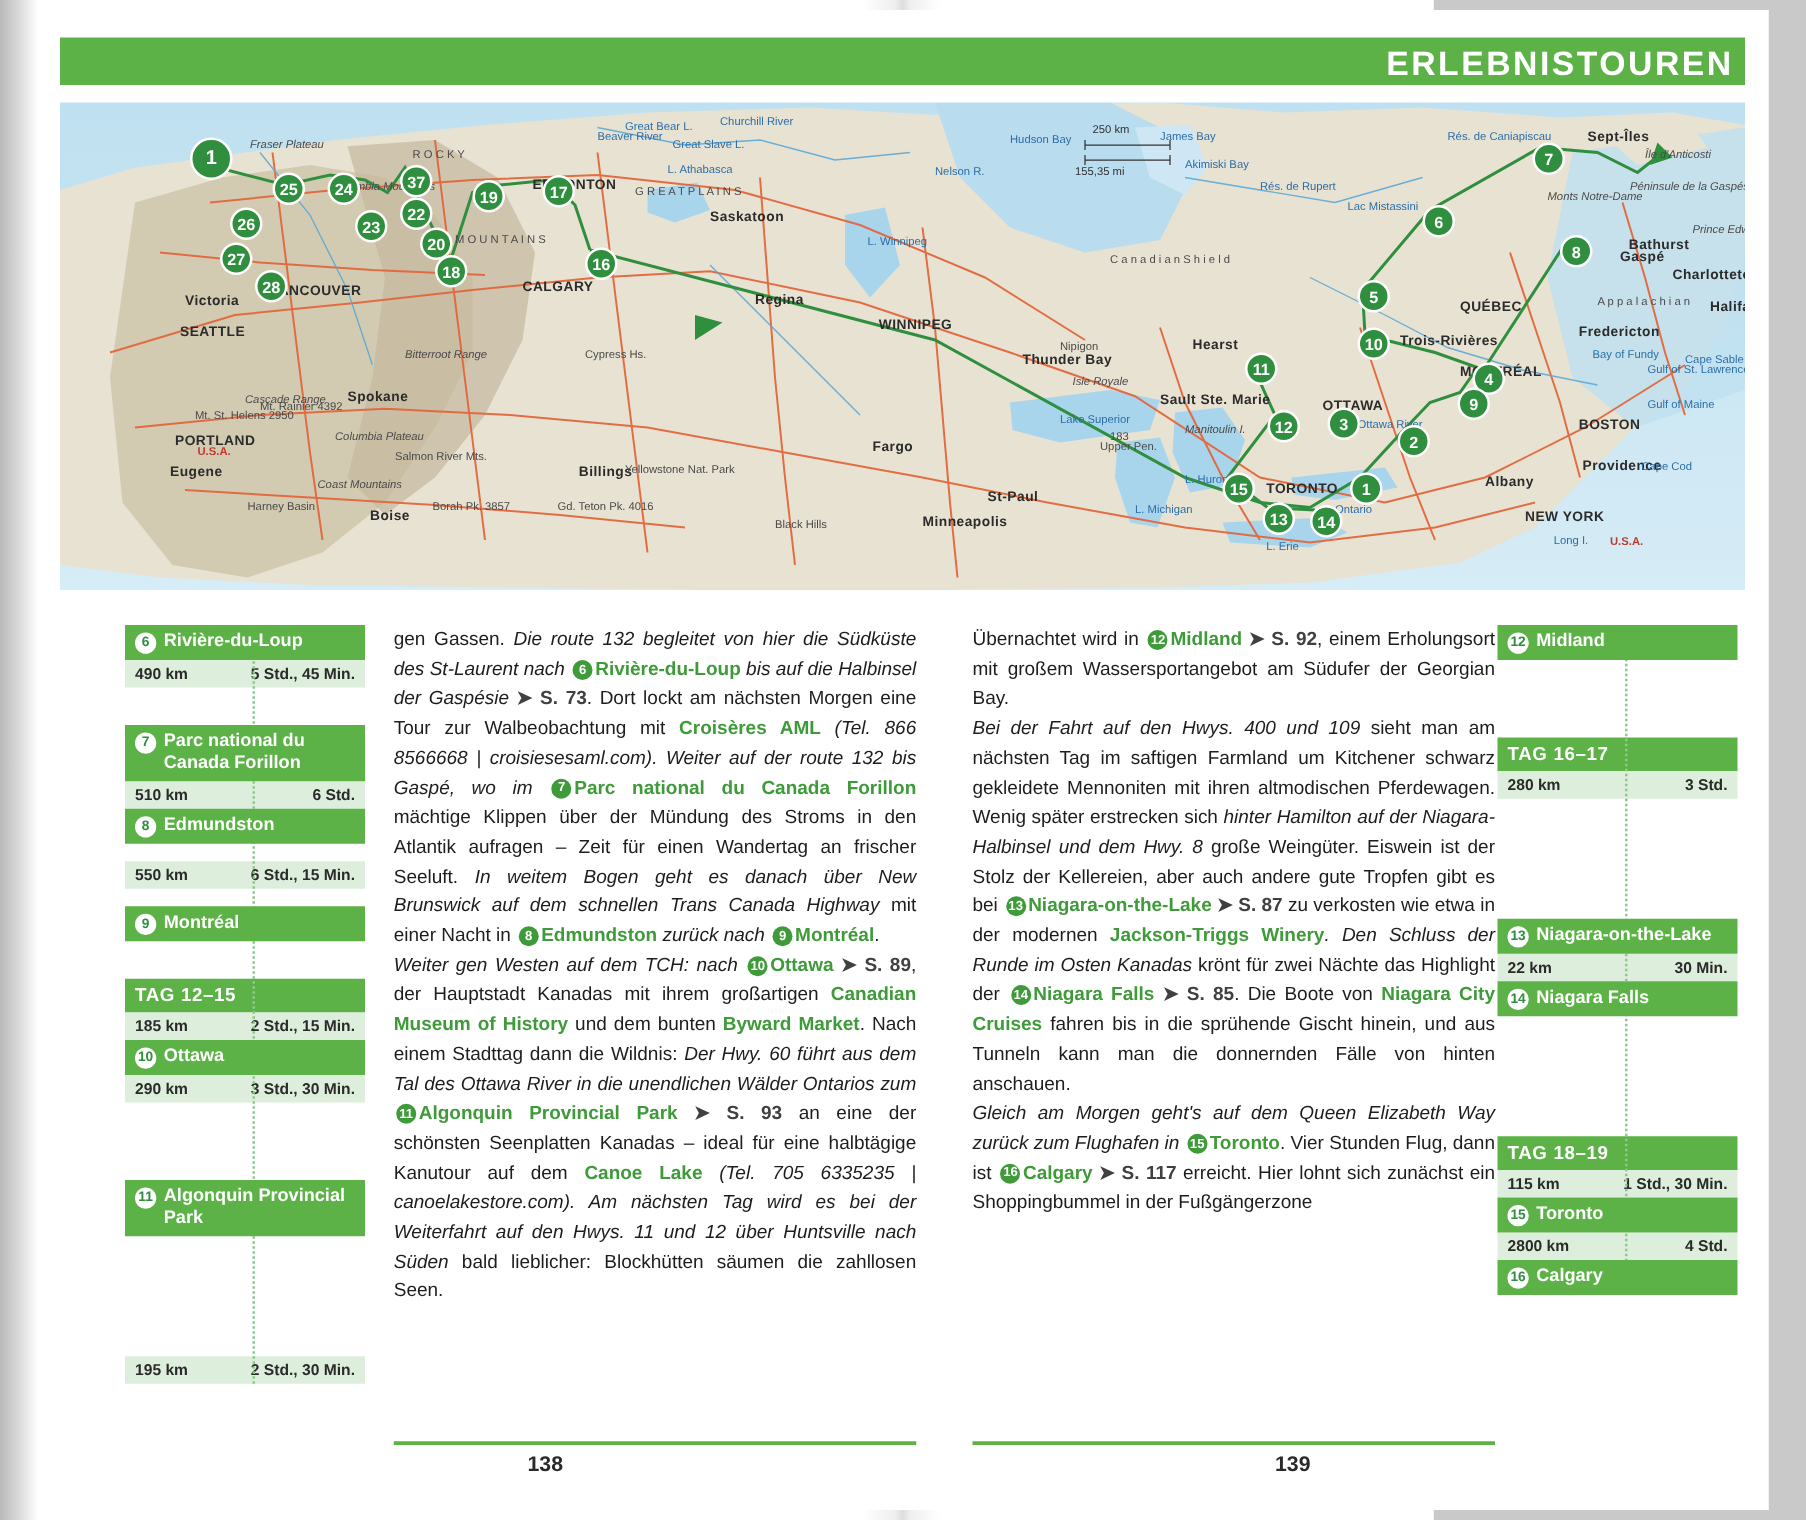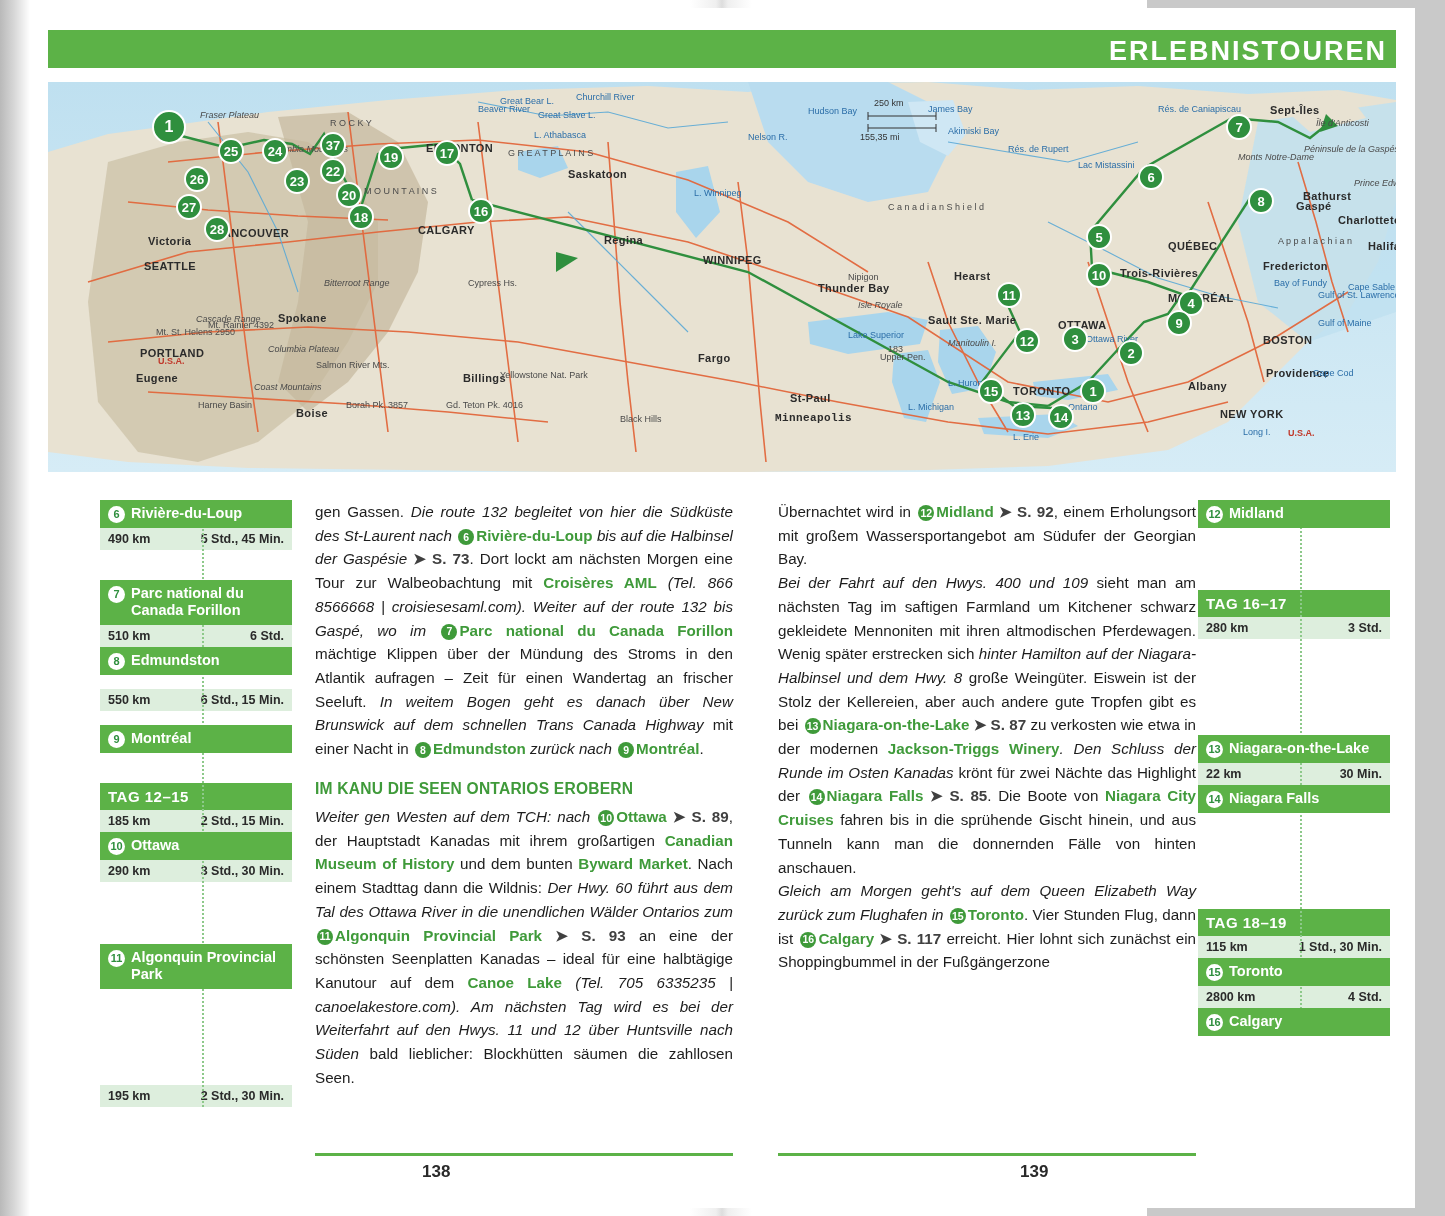--- a/index.html
+++ b/index.html
@@ -237,21 +237,21 @@
           <div class="map-city" style="left: 1215px; top: 252px;">BOSTON</div>
           <div class="map-city" style="left: 1172px; top: 326px;">NEW YORK</div>
           <div class="map-city" style="left: 1290px; top: 132px;">Charlottetown</div>
           <div class="map-city" style="left: 1215px; top: 178px;">Fredericton</div>
           <div class="map-city" style="left: 415px; top: 290px;">Billings</div>
           <div class="map-city" style="left: 248px; top: 325px;">Boise</div>
           <div class="map-city" style="left: 230px; top: 230px;">Spokane</div>
           <div class="map-city" style="left: 88px; top: 290px;">Eugene</div>
           <div class="map-city" style="left: 650px; top: 270px;">Fargo</div>
           <div class="map-city" style="left: 742px; top: 310px;">St-Paul</div>
-          <div class="map-city" style="left: 727px; top: 330px; font-family: Liberation Mono, monospace;">Minneapolis</div>
+          <div class="map-city" style="left: 690px; top: 330px;">Minneapolis</div>
           <div class="map-city" style="left: 880px; top: 232px;">Sault Ste. Marie</div>
           <div class="map-city" style="left: 770px; top: 200px;">Thunder Bay</div>
           <div class="map-city" style="left: 906px; top: 188px;">Hearst</div>
           <div class="map-city" style="left: 1140px; top: 298px;">Albany</div>
           <div class="map-city" style="left: 1218px; top: 285px;">Providence</div>
           <div class="map-city" style="left: 1255px; top: 108px;">Bathurst</div>
           <div class="map-city" style="left: 1222px; top: 22px;">Sept-Îles</div>
           <div class="map-city" style="left: 1248px; top: 118px;">Gaspé</div>
         </div>
       <div id="map-labels">
@@ -405,21 +405,20 @@
           </div>
         </div>
     </div>
 
     <div class="col col-text" id="col2">
       <div class="body-text">
         <p>
           <span>gen Gassen. </span><span class="it">Die route 132 begleitet von hier die Südküste des St-Laurent nach </span><span class="inum">6</span><span class="g">Rivière-du-Loup</span><span class="it"> bis auf die Halbinsel der Gaspésie </span><span class="arr">➤ S. 73</span><span>. Dort lockt am nächsten Morgen eine Tour zur Walbeobachtung mit </span><span class="g">Croisères AML</span><span class="it"> (Tel. 866 8566668 | croisiesesaml.com). Weiter auf der route 132 bis Gaspé, wo im </span><span class="inum">7</span><span class="g">Parc national du Canada Forillon</span><span> mächtige Klippen über der Mündung des Stroms in den Atlantik aufragen – Zeit für einen Wandertag an frischer Seeluft. </span><span class="it">In weitem Bogen geht es danach über New Brunswick auf dem schnellen Trans Canada Highway</span><span> mit einer Nacht in </span><span class="inum">8</span><span class="g">Edmundston</span><span class="it"> zurück nach </span><span class="inum">9</span><span class="g">Montréal</span><span>.</span>
         </p>
       </div>
-      <div class="h-green">IM KANU DIE SEEN ONTARIOS EROBERN</div>
       <div class="body-text">
         <p>
           <span class="it">Weiter gen Westen auf dem TCH: nach </span><span class="inum">10</span><span class="g">Ottawa</span><span class="arr"> ➤ S. 89</span><span>, der Hauptstadt Kanadas mit ihrem großartigen </span><span class="g">Canadian Museum of History</span><span> und dem bunten </span><span class="g">Byward Market</span><span>. Nach einem Stadttag dann die Wildnis: </span><span class="it">Der Hwy. 60 führt aus dem Tal des Ottawa River in die unendlichen Wälder Ontarios zum </span><span class="inum">11</span><span class="g">Algonquin Provincial Park</span><span class="arr"> ➤ S. 93</span><span> an eine der schönsten Seenplatten Kanadas – ideal für eine halbtägige Kanutour auf dem </span><span class="g">Canoe Lake</span><span class="it"> (Tel. 705 6335235 | canoelakestore.com). Am nächsten Tag wird es bei der </span><span class="it">Weiterfahrt auf den Hwys. 11 und 12 über Huntsville nach Süden</span><span> bald lieblicher: Blockhütten säumen die zahllosen Seen.</span>
         </p>
       </div>
     </div>
 
     <div class="col col-text" id="col3">
       <div class="body-text">
         <p>

